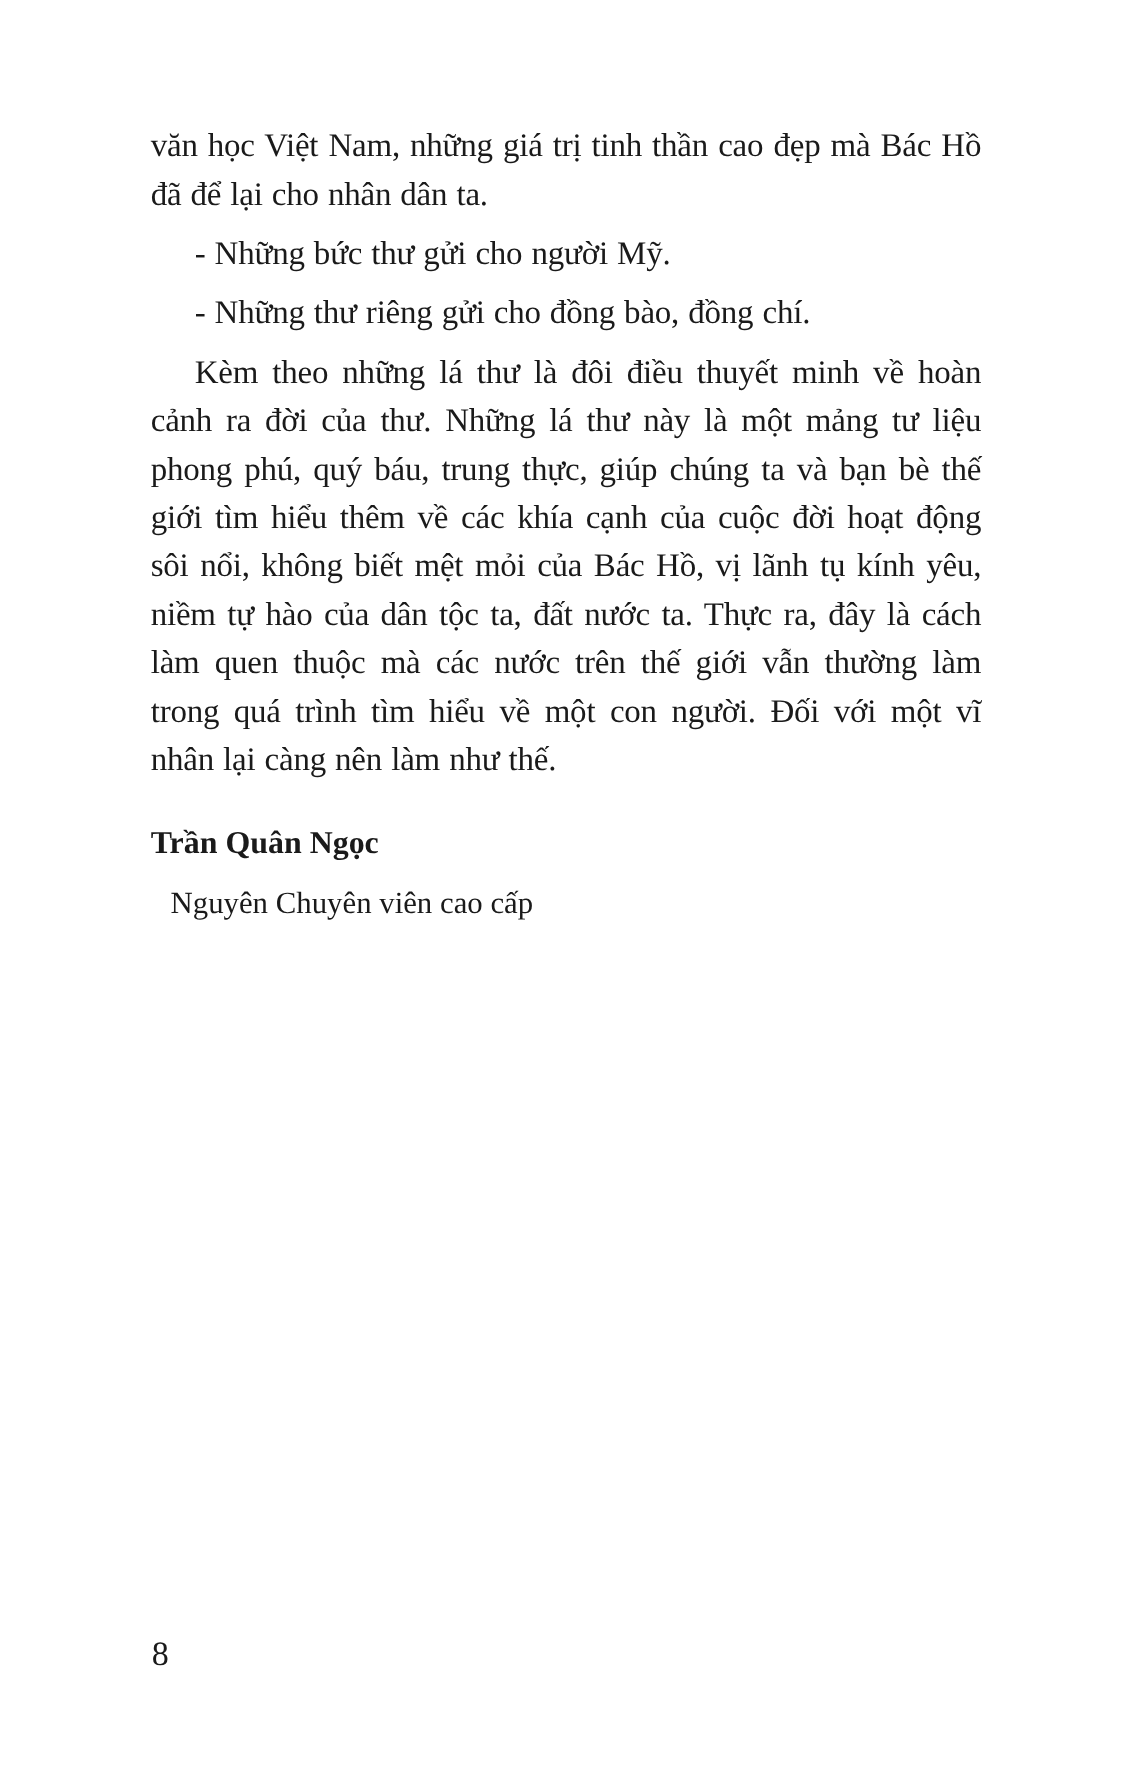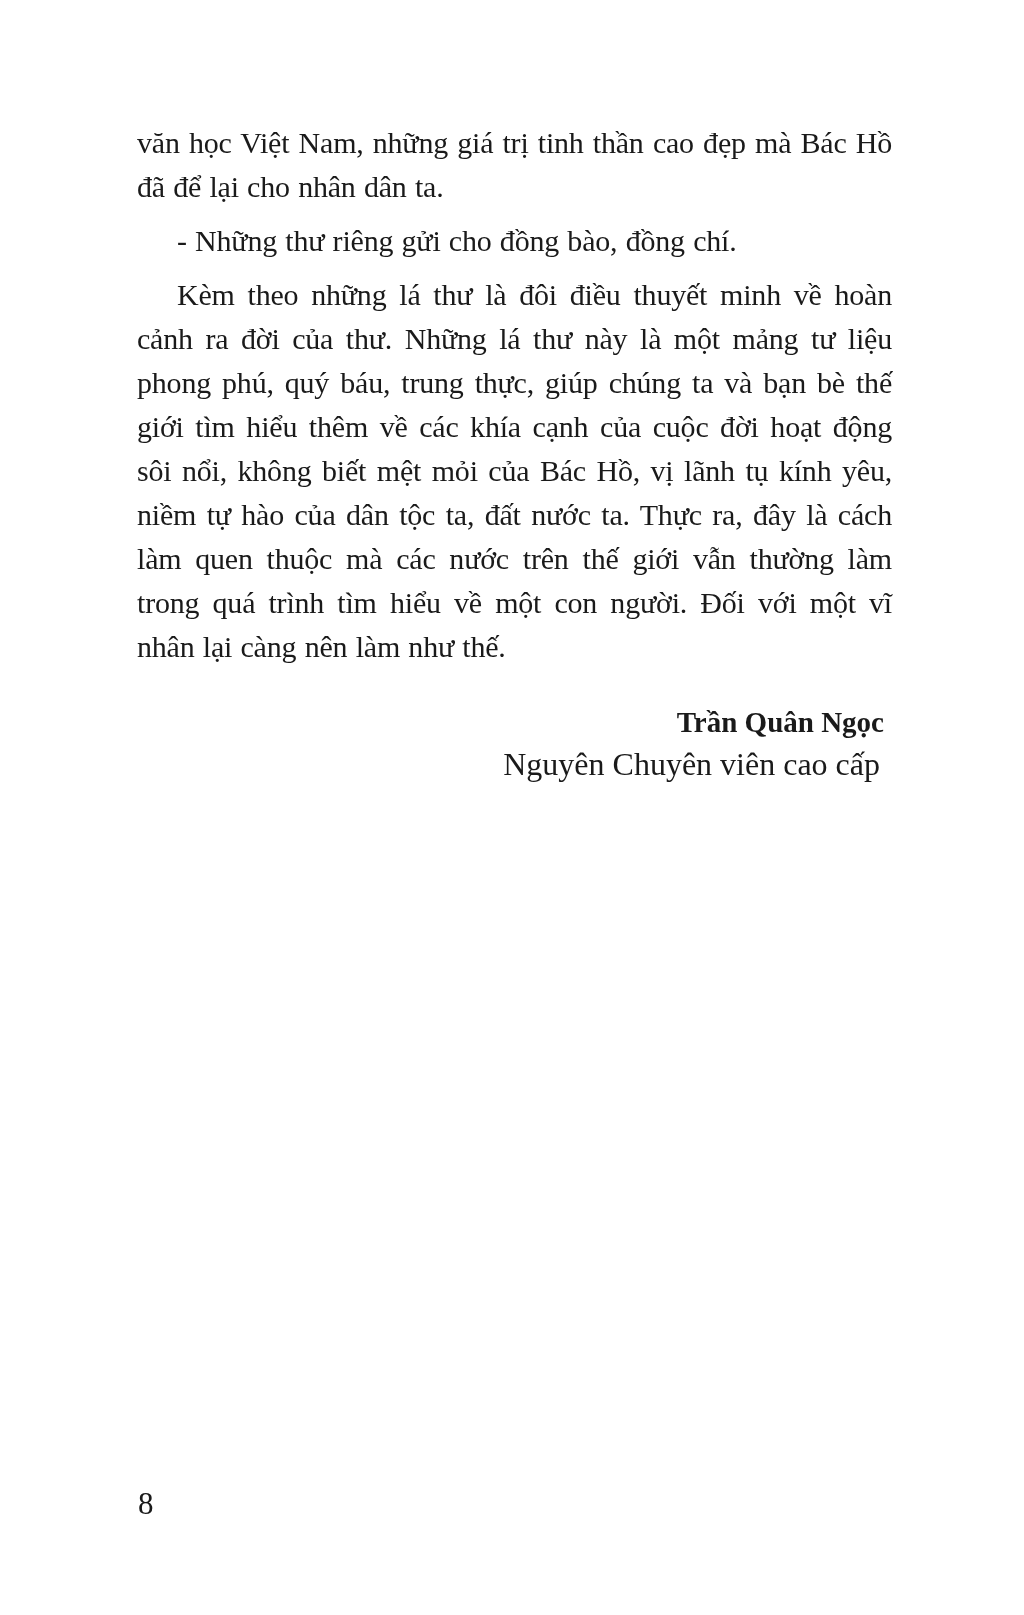--- a/index.html
+++ b/index.html
@@ -12,64 +12,64 @@
     width: 1024px;
     height: 1615px;
     background: #ffffff;
     font-family: "Liberation Serif", serif;
     color: #1a1a1a;
     overflow: hidden;
   }
   .text-block {
     position: absolute;
     left: 137px;
-    top: 121px;
+    top: 111px;
     width: 755px;
   }
   .para {
     margin: 0 0 10px 0;
     font-size: 30px;
     line-height: 44px;
     text-align: justify;
     letter-spacing: -0.2px;
     word-spacing: 1px;
   }
   .para.indent {
     text-indent: 40px;
   }
   .signature {
     margin-top: 34px;
-    text-align: right;
     padding-right: 8px;
   }
   .sig-name {
     margin: 0;
     font-size: 29px;
     line-height: 38px;
     font-weight: bold;
   }
   .sig-line {
-    margin: 4px;
-    font-size: 32px;
+    margin: 18px;
+    font-size: 28px;
     line-height: 38px;
   }
   .page-number {
     position: absolute;
     left: 138px;
     top: 1488px;
     font-size: 31px;
     line-height: 1;
   }
 </style>
 </head>
 <body>
 
 <div class="page">
   <main class="text-block">
     <p class="para">văn học Việt Nam, những giá trị tinh thần cao đẹp mà Bác Hồ đã để lại cho nhân dân ta.</p>
+    <p class="para indent">- Những bức thư gửi cho người Mỹ.</p>
     <p class="para indent">- Những thư riêng gửi cho đồng bào, đồng chí.</p>
     <p class="para indent">Kèm theo những lá thư là đôi điều thuyết minh về hoàn cảnh ra đời của thư. Những lá thư này là một mảng tư liệu phong phú, quý báu, trung thực, giúp chúng ta và bạn bè thế giới tìm hiểu thêm về các khía cạnh của cuộc đời hoạt động sôi nổi, không biết mệt mỏi của Bác Hồ, vị lãnh tụ kính yêu, niềm tự hào của dân tộc ta, đất nước ta. Thực ra, đây là cách làm quen thuộc mà các nước trên thế giới vẫn thường làm trong quá trình tìm hiểu về một con người. Đối với một vĩ nhân lại càng nên làm như thế.</p>
 
     <div class="signature">
       <p class="sig-name">Trần Quân Ngọc</p>
       <p class="sig-line">Nguyên Chuyên viên cao cấp</p>
     </div>
   </main>
 
   <div class="page-number">8</div>

